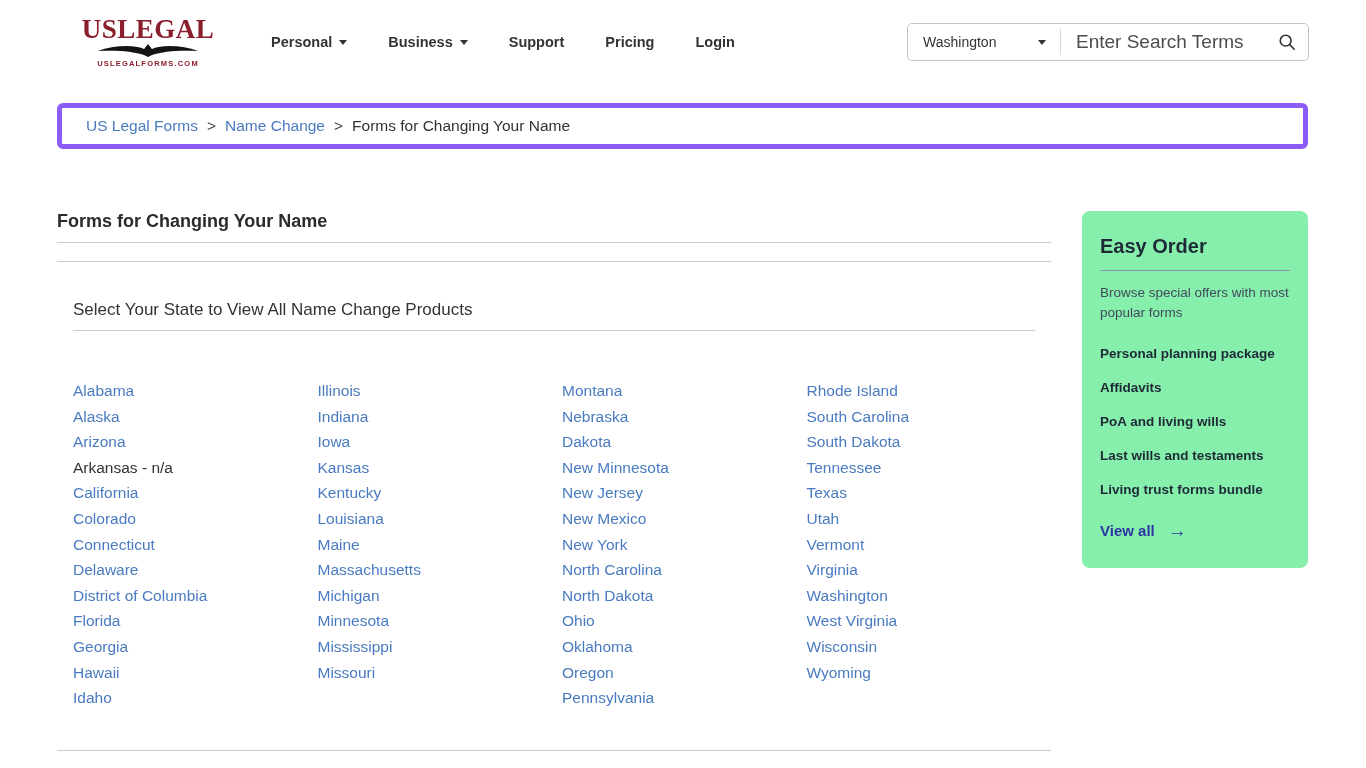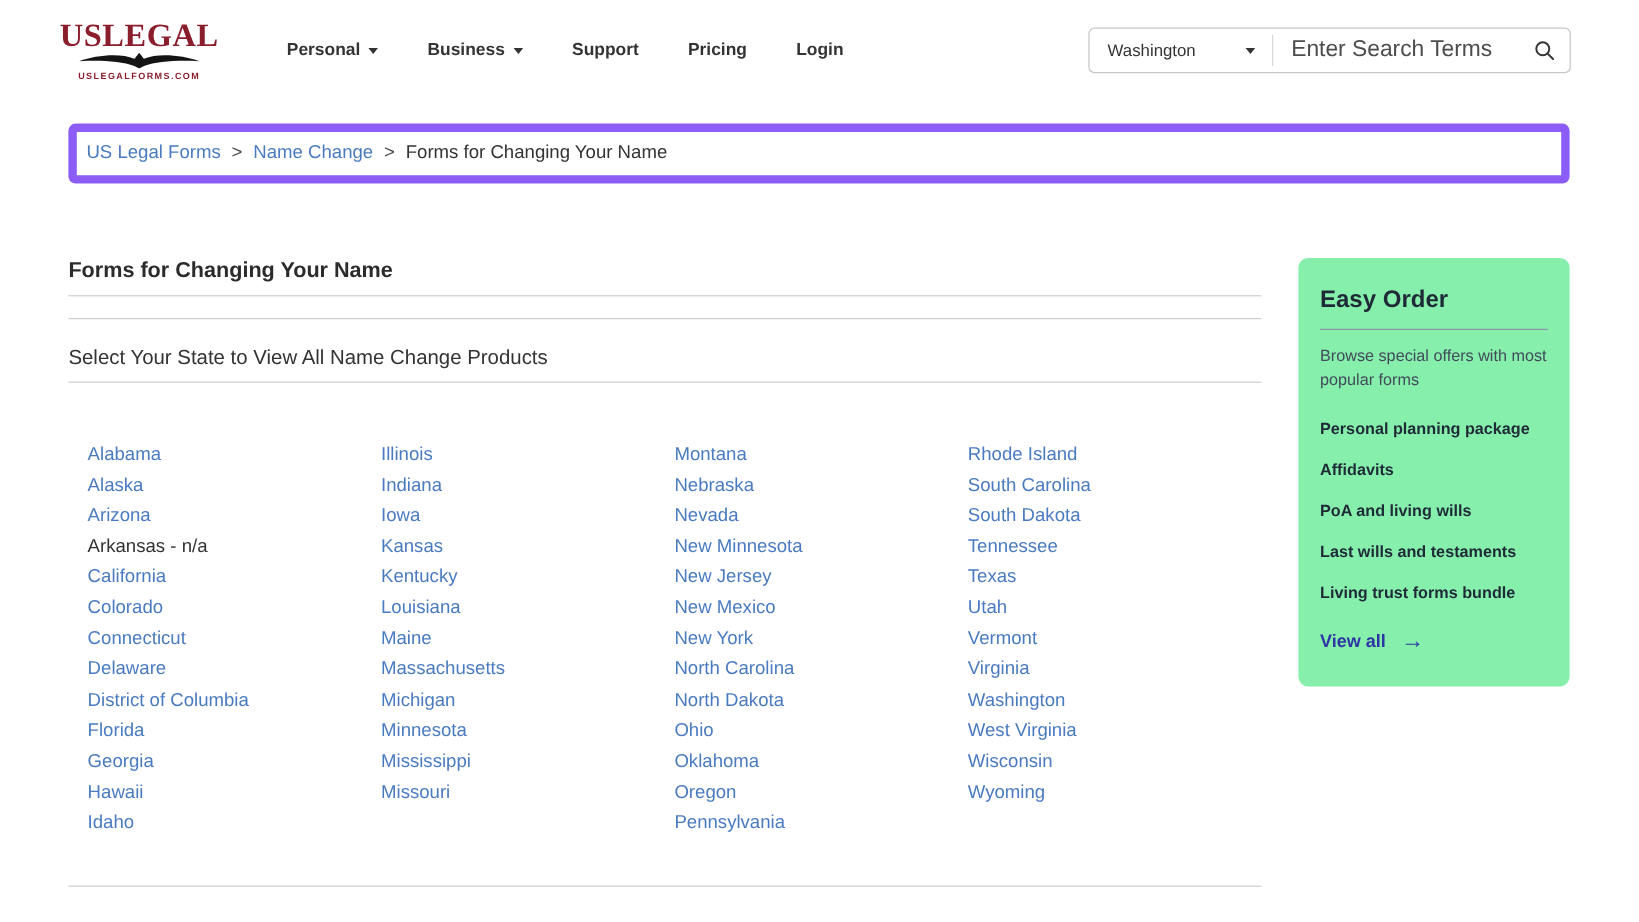--- a/index.html
+++ b/index.html
@@ -10,21 +10,21 @@
     font-family: "Liberation Sans", sans-serif;
     color: #333;
     overflow: hidden;
   }
 
   
   .header {
     height: 84px;
     display: flex;
     align-items: center;
-    padding: 0 57px 0 60px;
+    padding: 0 57px 0 92px;
   }
   .logo {
     display: flex; flex-direction: column; align-items: center;
     text-decoration: none; cursor: pointer; width: 112px; flex: none;
   }
   .logo-title {
     font-family: "Liberation Serif", serif;
     font-weight: bold;
     font-size: 27px;
     letter-spacing: 0.5px;
@@ -78,23 +78,23 @@
   .search-input::placeholder { color: #4d4d4d; opacity: 1; }
   .search-btn {
     flex: none; border: none; background: transparent;
     padding: 0 12px 0 4px; cursor: pointer;
     display: flex; align-items: center;
   }
 
   
   .breadcrumb {
     margin: 19px 58px 0 57px;
-    border: 7px solid #8b5cf6;
+    border: 5px solid #8b5cf6;
     border-radius: 6px;
-    padding: 9px 8px;
+    padding: 9px 24px;
     font-size: 15.5px;
     display: flex; align-items: center;
     white-space: nowrap;
   }
   .bc-link { color: #4a7bc0; text-decoration: none; cursor: pointer; }
   .bc-sep { color: #444; margin: 0 9px; }
   .bc-current { color: #333; }
 
   
   .main {
@@ -105,21 +105,21 @@
   }
   .content { width: 994px; flex: none; }
   .page-title {
     font-size: 18px; font-weight: bold; color: #2b2b2b;
     margin: 0; padding-bottom: 10px;
     border-bottom: 1px solid #ccc;
   }
   .spacer-line { height: 19px; border-bottom: 1px solid #ccc; }
   .section-subtitle {
     font-size: 17px; font-weight: normal; color: #333;
-    margin: 0; padding: 22px 0 10px;
+    margin: 16px; padding: 22px 0 10px;
     border-bottom: 1px solid #ccc;
   }
   .states {
     margin-top: 47px;
     display: grid;
     grid-template-columns: repeat(4, 1fr);
     padding-left: 16px;
   }
   .state-col { display: flex; flex-direction: column; }
   .state-link, .state-na {
@@ -259,21 +259,21 @@
             <a class="state-link">Maine</a>
             <a class="state-link">Massachusetts</a>
             <a class="state-link">Michigan</a>
             <a class="state-link">Minnesota</a>
             <a class="state-link">Mississippi</a>
             <a class="state-link">Missouri</a>
           </div>
           <div class="state-col">
             <a class="state-link">Montana</a>
             <a class="state-link">Nebraska</a>
-            <a class="state-link">Nevada</a>
+            <a class="state-link">Dakota</a>
             <a class="state-link">New Minnesota</a>
             <a class="state-link">New Jersey</a>
             <a class="state-link">New Mexico</a>
             <a class="state-link">New York</a>
             <a class="state-link">North Carolina</a>
             <a class="state-link">North Dakota</a>
             <a class="state-link">Ohio</a>
             <a class="state-link">Oklahoma</a>
             <a class="state-link">Oregon</a>
             <a class="state-link">Pennsylvania</a>

